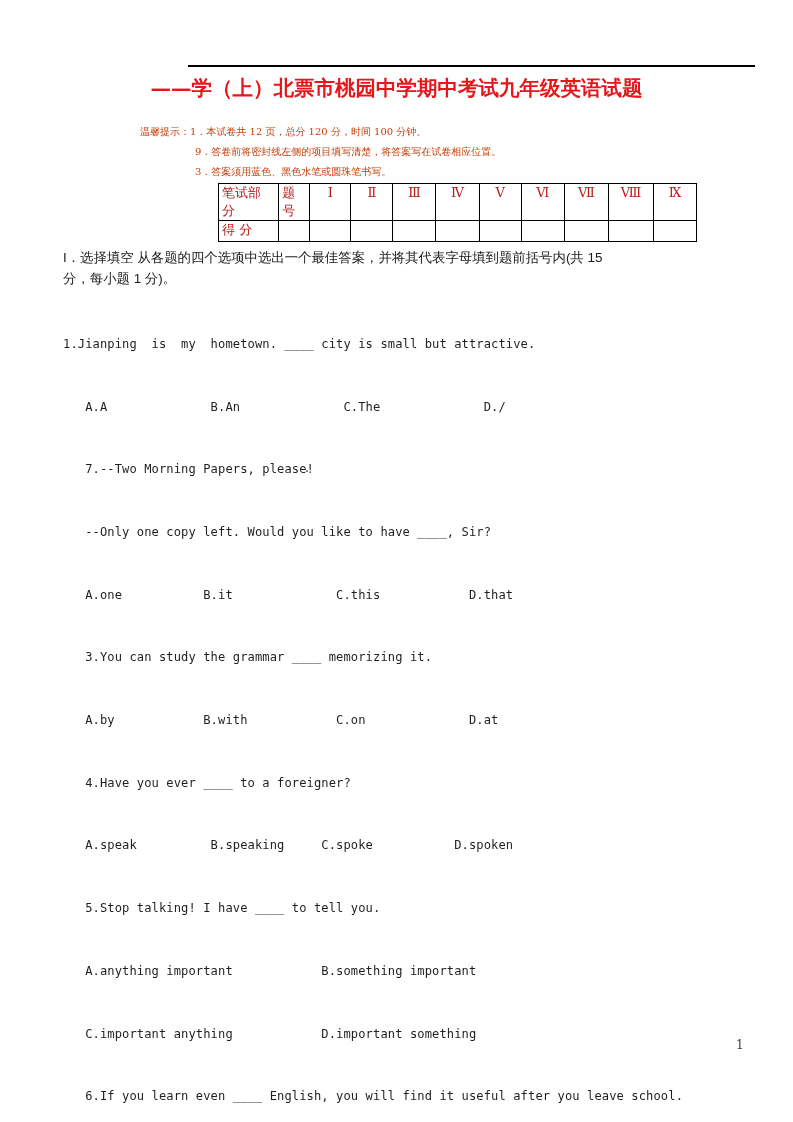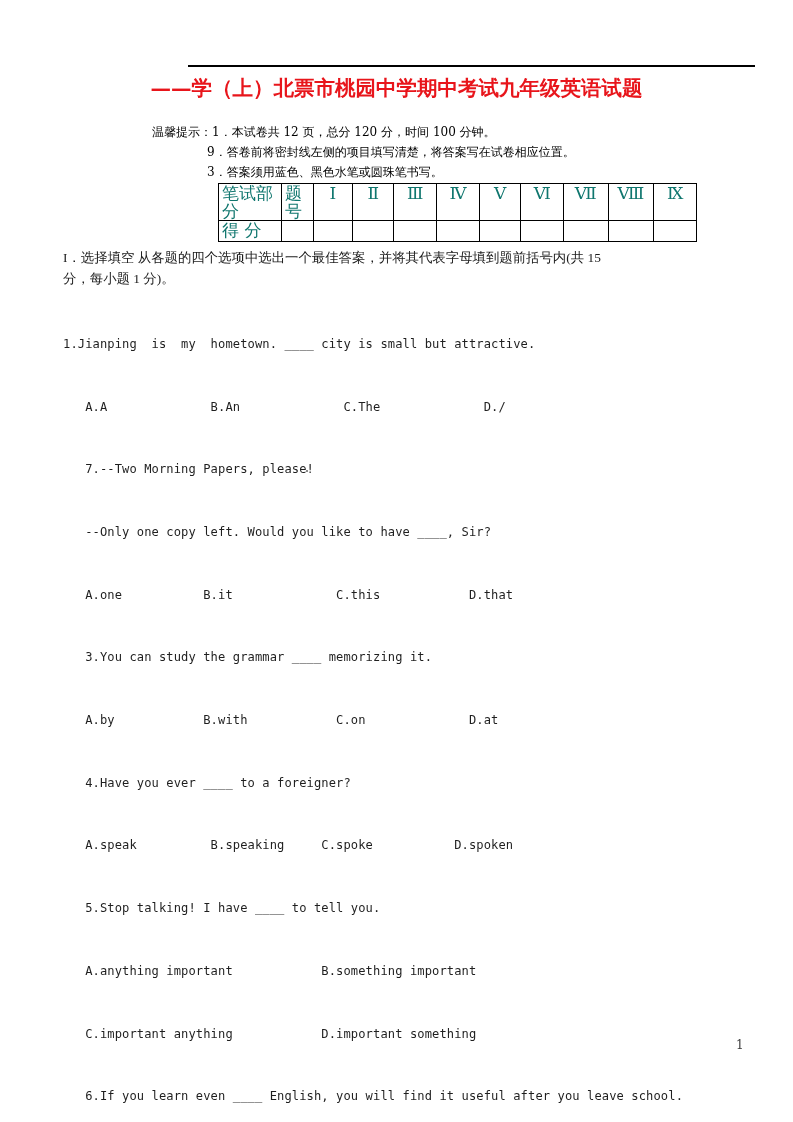--- a/index.html
+++ b/index.html
@@ -44,44 +44,44 @@
     font-family: "DejaVu Serif", "Liberation Serif", serif;
     font-weight: bold;
     font-size: 20.5px;
     letter-spacing: 0px;
     white-space: nowrap;
   }
 
   
   .notice {
     position: absolute;
-    left: 152px;
+    left: 140px;
     top: 122px;
     width: 600px;
     font-family: "DejaVu Serif", "Liberation Serif", serif;
-    font-size: 12px;
+    font-size: 10px;
     line-height: 20px;
-    color: #000000;
+    color: #c2410c;
   }
   .notice .ln {
     white-space: nowrap;
   }
   .notice .indent {
     padding-left: 55px;
   }
 
   
   .score-table {
     position: absolute;
     left: 218px;
     top: 183px;
     border-collapse: collapse;
     font-family: "DejaVu Serif", "Liberation Serif", serif;
-    font-size: 17px;
-    color: #0f766e;
+    font-size: 13px;
+    color: #b91c1c;
   }
   .score-table td {
     border: 1px solid #000000;
     padding: 0 3px;
     vertical-align: top;
     line-height: 18px;
     height: 18px;
     text-align: left;
     white-space: nowrap;
   }
@@ -100,21 +100,21 @@
   .score-table td.empty {
     height: 20px;
   }
   .wrap2 {
     display: block;
   }
 
   
   .section-head {
     position: absolute;
-    font-family: Liberation Serif, serif;
+    font-family: Liberation Sans, sans-serif;
     font-size: 13.4px;
     line-height: 20.5px;
     color: #1a1a1a;
   }
 
   #sec1-head {
     left: 63px;
     top: 248px;
     width: 672px;
   }

